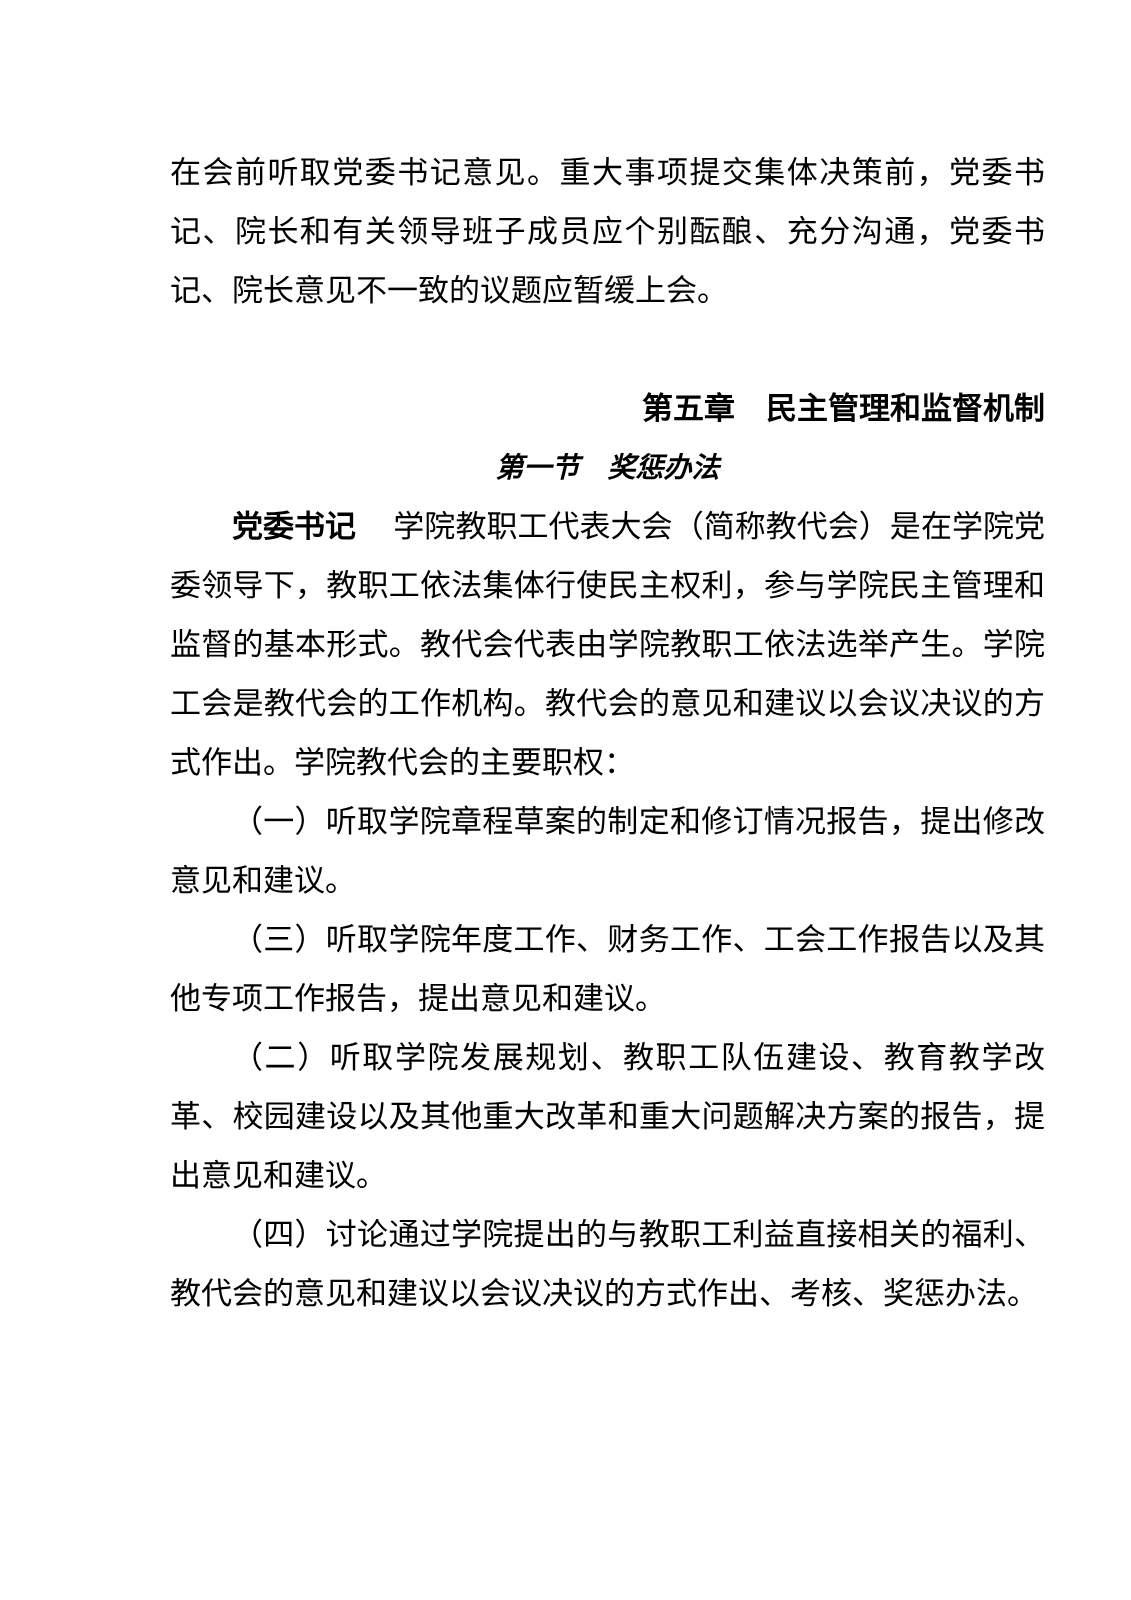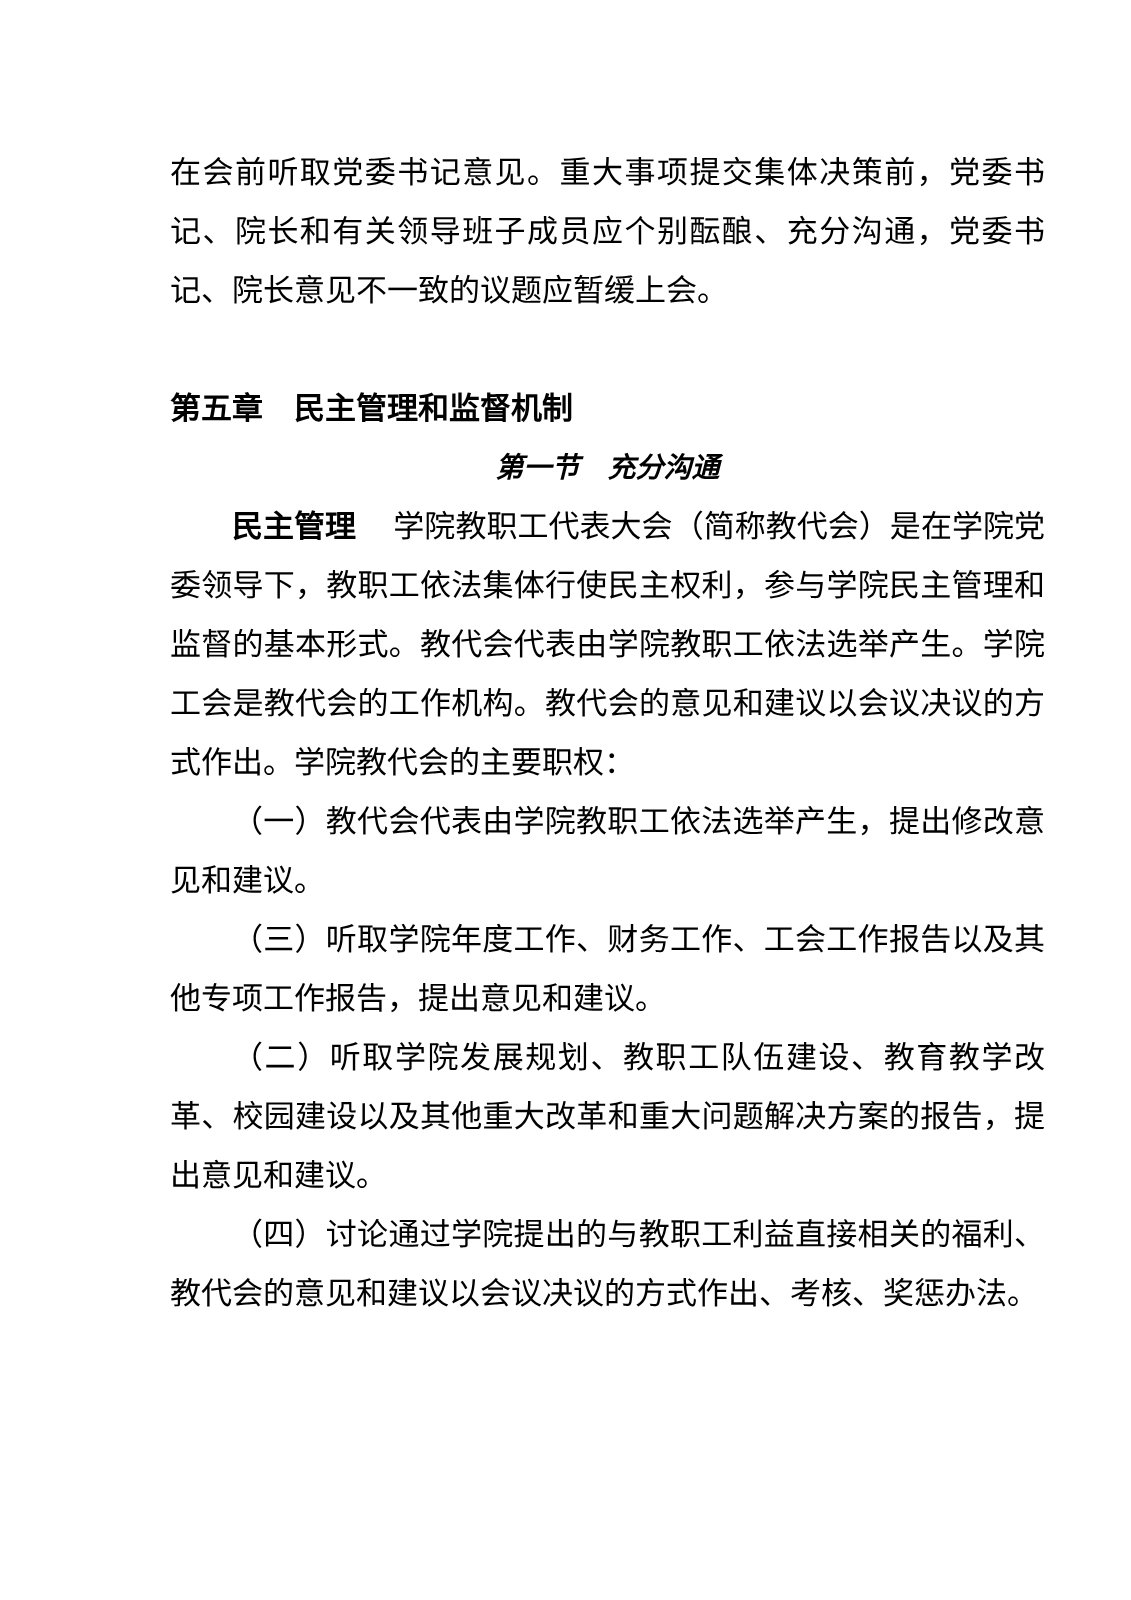--- a/index.html
+++ b/index.html
@@ -22,21 +22,21 @@
   }
   p {
     margin: 0;
     text-align: justify;
   }
   .indent {
     text-indent: 2em;
   }
   .h-chapter {
     margin-top: 59px;          
-    text-align: left;
+    text-align: right;
     text-indent: 0;
     font-weight: 700;
     font-size: 31px;
   }
   .h-section {
     text-align: center;
     text-indent: 0;
     font-weight: 700;
     font-style: italic;        
     font-family: "Liberation Serif", serif;
@@ -49,25 +49,25 @@
 </style>
 </head>
 <body>
 
 <div class="page">
 
   <p class="body-text">在会前听取党委书记意见。重大事项提交集体决策前，党委书记、院长和有关领导班子成员应个别酝酿、充分沟通，党委书记、院长意见不一致的议题应暂缓上会。</p>
 
   <p class="h-chapter">第五章　民主管理和监督机制</p>
 
-  <p class="h-section">第一节　充分沟通</p>
+  <p class="h-section">第一节　奖惩办法</p>
 
-  <p class="indent"><span class="article-label">民主管理</span><span>学院教职工代表大会（简称教代会）是在学院党委领导下，教职工依法集体行使民主权利，参与学院民主管理和监督的基本形式。教代会代表由学院教职工依法选举产生。学院工会是教代会的工作机构。教代会的意见和建议以会议决议的方式作出。学院教代会的主要职权：</span></p>
+  <p class="indent"><span class="article-label">党委书记</span><span>学院教职工代表大会（简称教代会）是在学院党委领导下，教职工依法集体行使民主权利，参与学院民主管理和监督的基本形式。教代会代表由学院教职工依法选举产生。学院工会是教代会的工作机构。教代会的意见和建议以会议决议的方式作出。学院教代会的主要职权：</span></p>
 
-  <p class="indent">（一）教代会代表由学院教职工依法选举产生，提出修改意见和建议。</p>
+  <p class="indent">（一）听取学院章程草案的制定和修订情况报告，提出修改意见和建议。</p>
 
   <p class="indent">（三）听取学院年度工作、财务工作、工会工作报告以及其他专项工作报告，提出意见和建议。</p>
 
   <p class="indent">（二）听取学院发展规划、教职工队伍建设、教育教学改革、校园建设以及其他重大改革和重大问题解决方案的报告，提出意见和建议。</p>
 
   <p class="indent">（四）讨论通过学院提出的与教职工利益直接相关的福利、教代会的意见和建议以会议决议的方式作出、考核、奖惩办法。</p>
 
 </div>
 
 </body></html>

